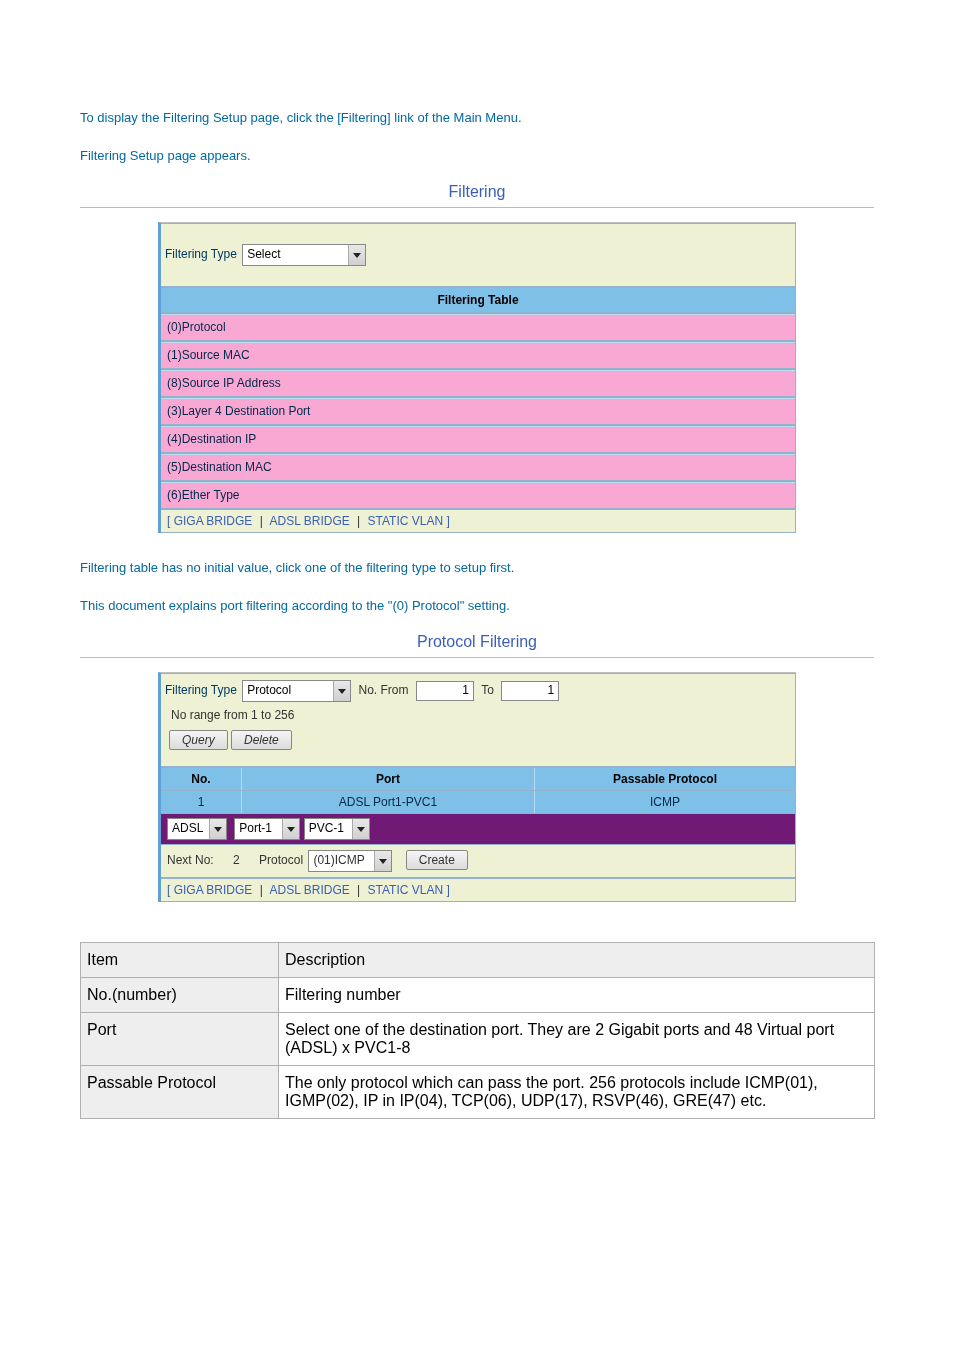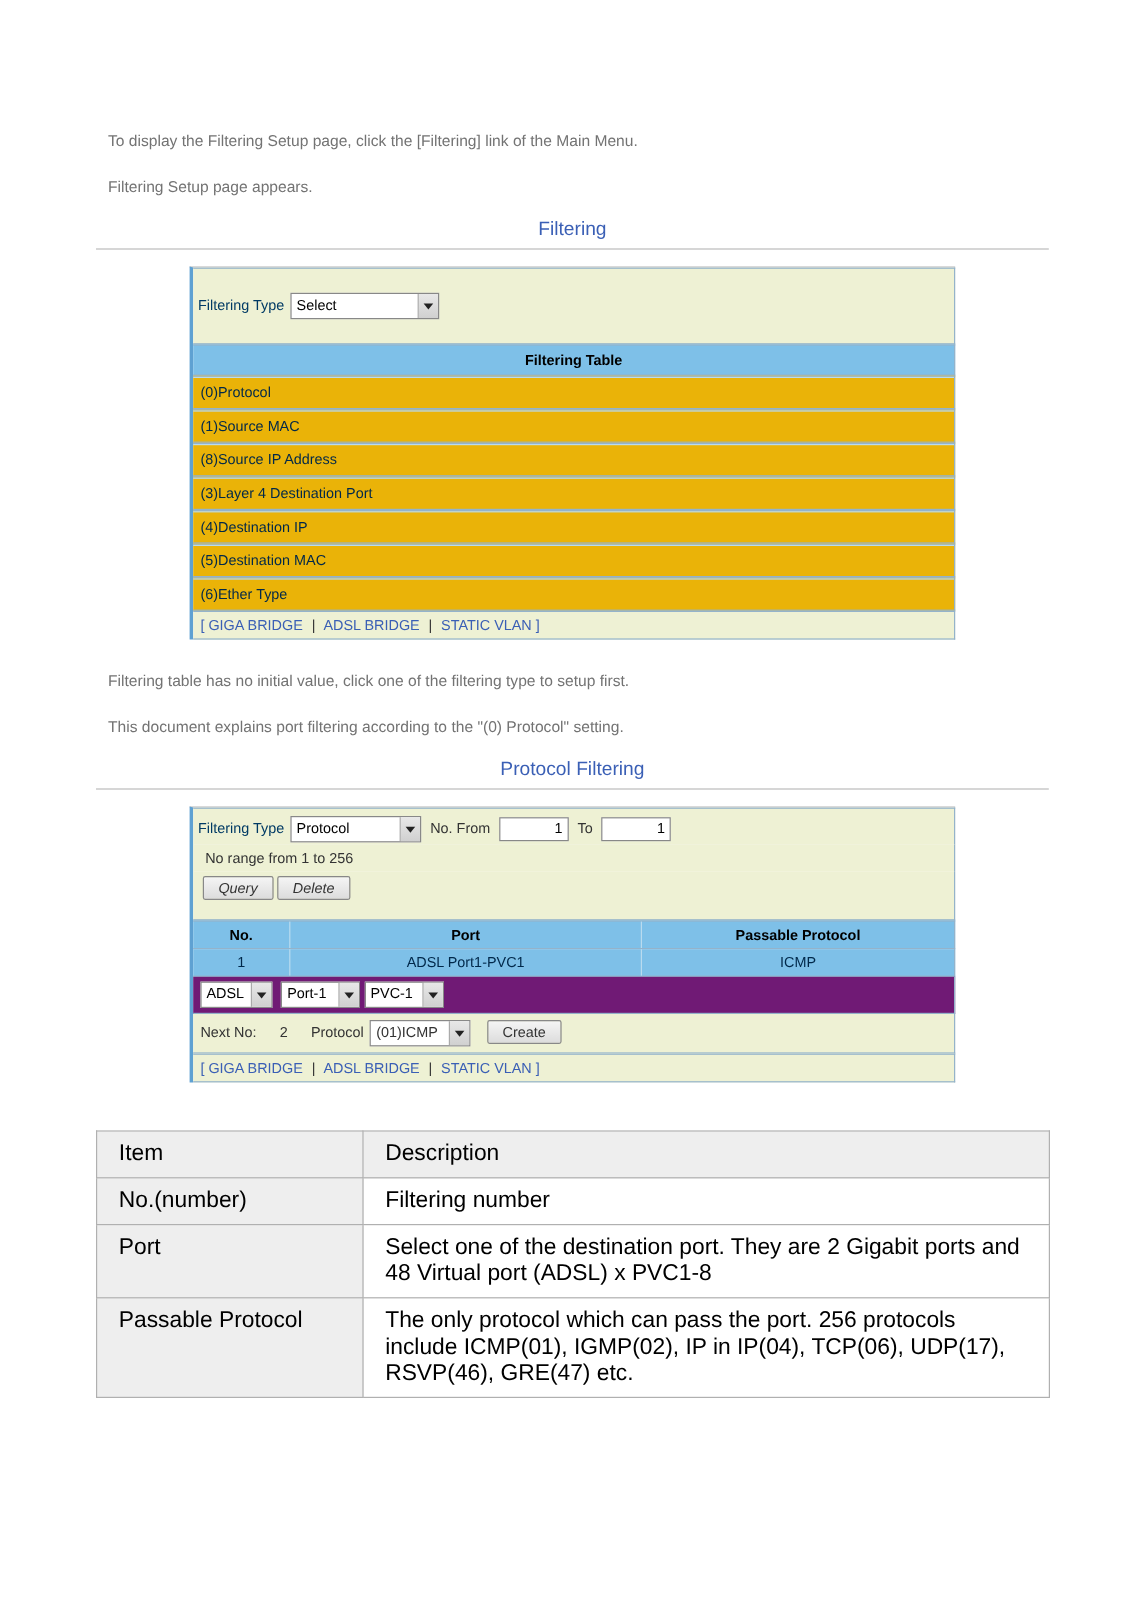--- a/index.html
+++ b/index.html
@@ -7,23 +7,23 @@
     padding: 0;
     font-family: Arial, sans-serif;
     font-size: 12px;
     background: #fff;
     width: 954px;
   }
   .page {
     padding: 100px 80px 60px 80px;
   }
   .doc-text {
-    color: #737373;
+    color: #0369a1;
     font-size: 13px;
-    margin: 8px 0 18px 10px;
+    margin: 8px 0 18px 0;
     line-height: 1.5;
   }
   .panel-title {
     text-align: center;
     color: #3a5fb5;
     font-size: 16px;
     font-weight: 400;
     margin-top: 8px;
     padding-bottom: 6px;
   }
@@ -85,21 +85,21 @@
     background: #7ec0e8;
     text-align: center;
     font-weight: bold;
     color: #000;
     padding: 5px 0;
     border: 1px solid #94b3ca;
     border-left: none;
     font-size: 12px;
   }
   .ft-row {
-    background: #eab308;
+    background: #f9a8d4;
     color: #00284a;
     padding: 6px 6px;
     border: 1px solid #94b3ca;
     border-left: none;
     font-size: 12px;
     position: relative;
   }
   .ft-row::before {
     content: "";
     position: absolute;
@@ -222,22 +222,22 @@
   }
 
   
   .doc-table {
     width: 795px;
     margin: 40px auto 0 auto;
     border-collapse: collapse;
   }
   .doc-table td {
     border: 1px solid #b0b0b0;
-    padding: 8px 18px;
-    font-size: 19px;
+    padding: 8px 6px;
+    font-size: 16px;
     vertical-align: top;
   }
   .doc-table .th {
     background: #eeeeee;
     font-weight: 400;
   }
   .doc-table .th.hcell {
     font-weight: 400;
   }
   .col1 { width: 185px; }

